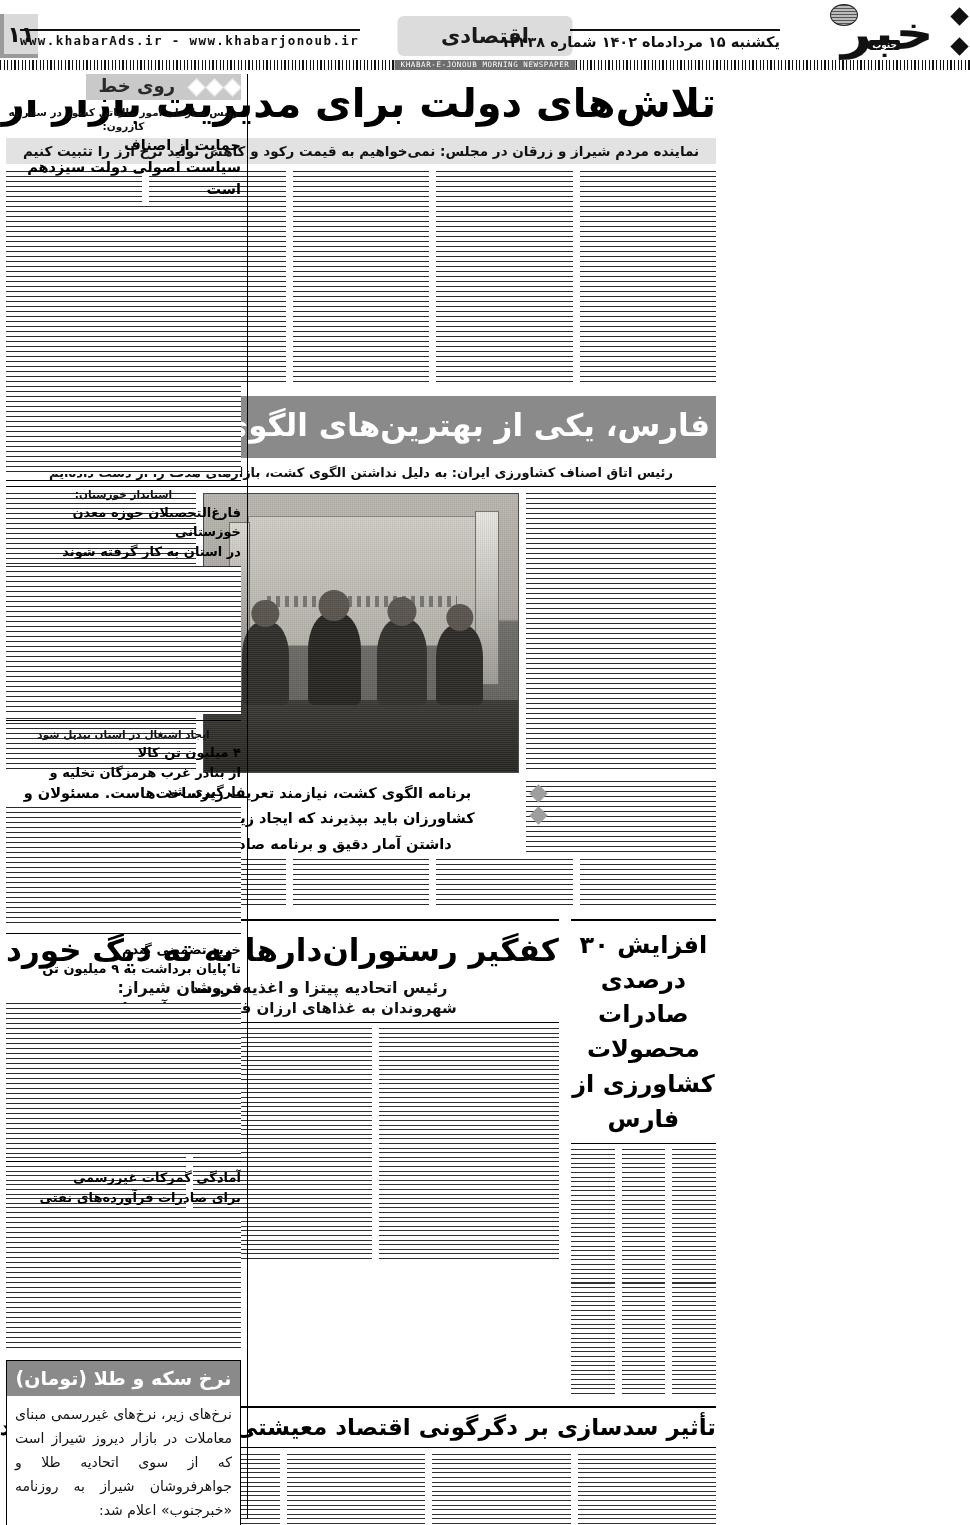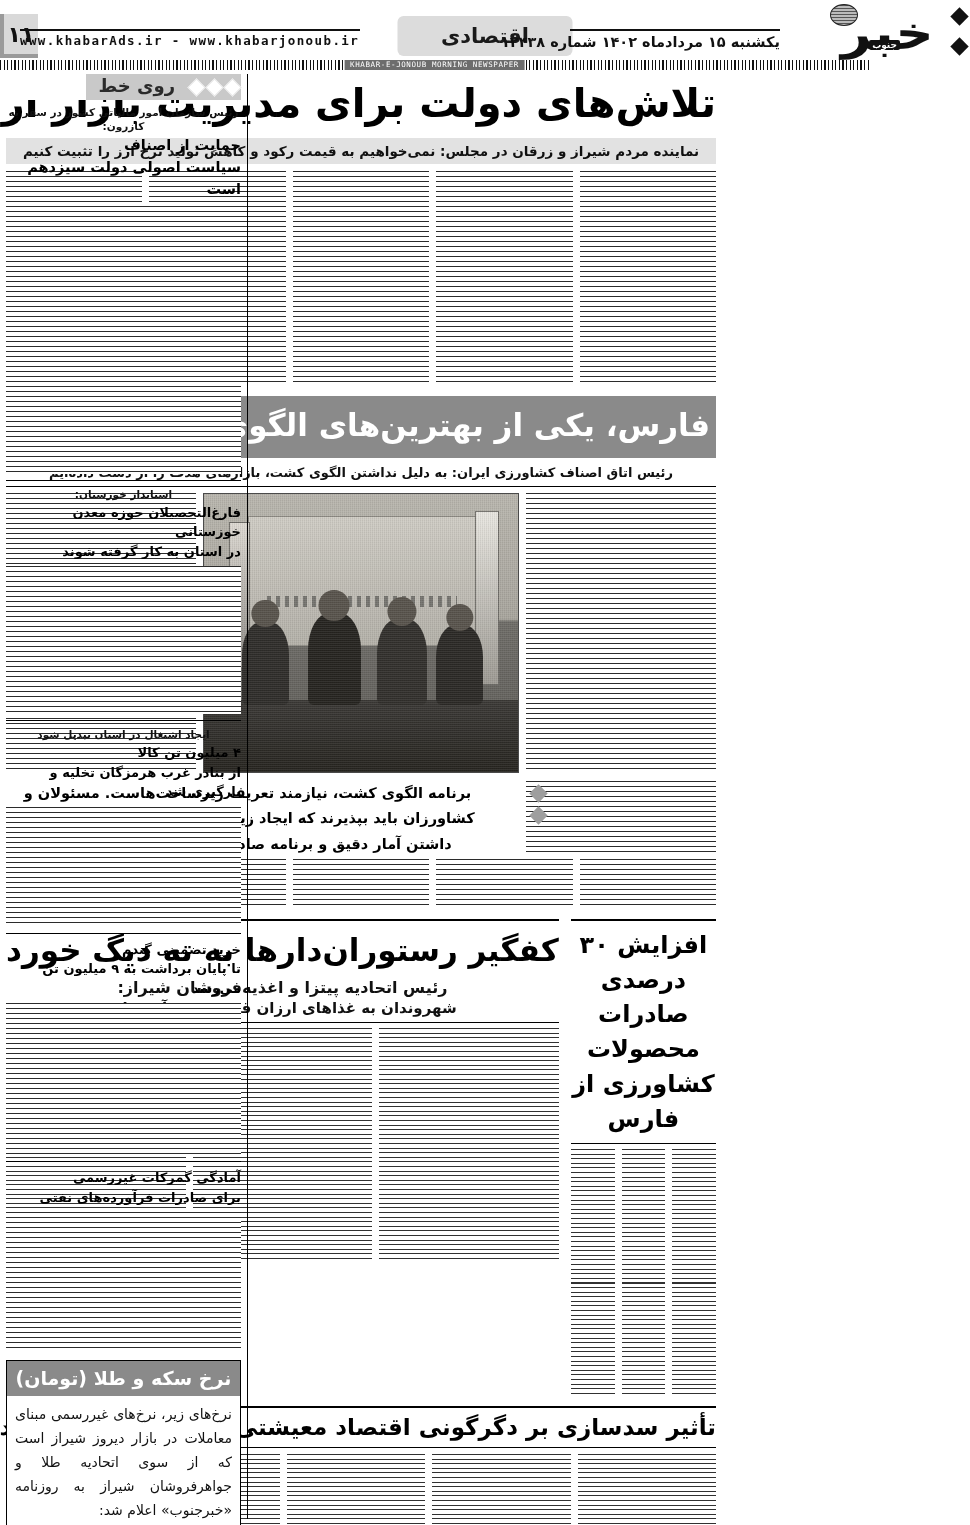--- a/index.html
+++ b/index.html
@@ -52,21 +52,21 @@
       repeating-linear-gradient(180deg,#555 0 1px,transparent 1px 3px),#bbb;
     border:1.5px solid #222;}
   .logo-dia{position:absolute;top:10px;width:13px;height:13px;background:#111;
     transform:rotate(45deg);}
   .logo-dia.d1{right:4px;}
   .logo-dia2{position:absolute;top:40px;right:4px;width:13px;height:13px;background:#111;
     transform:rotate(45deg);}
 
   
   .barstrip{
-    position:absolute;left:0;top:60px;width:869px;height:10px;
+    position:absolute;left:0;top:60px;width:970px;height:10px;
     background:repeating-linear-gradient(90deg,#111 0 1.2px,#fff 1.2px 3.6px);
   }
   .barstrip .eng{
     position:absolute;left:50%;transform:translateX(-50%);top:0;height:10px;
     background:#6d6d6d;color:#fff;font-family:"DejaVu Sans Mono",monospace;
     font-size:7.5px;line-height:10px;padding:0 6px;letter-spacing:.6px;direction:ltr;
     white-space:nowrap;
   }
 
   

